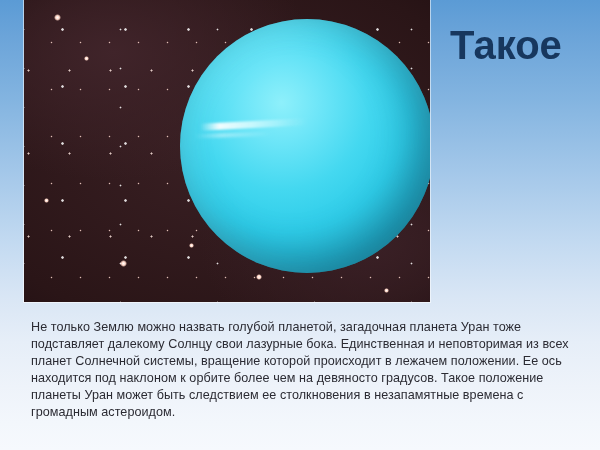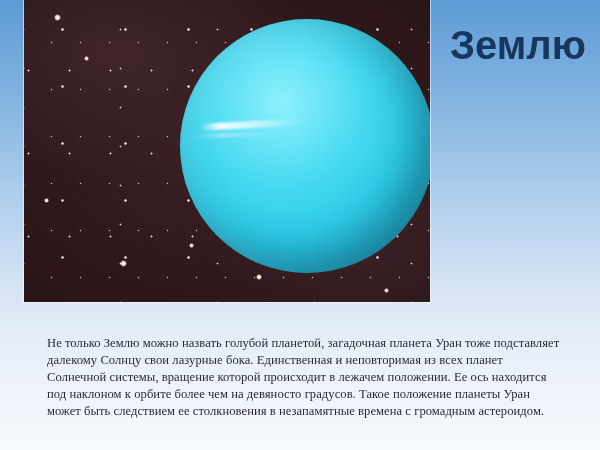--- a/index.html
+++ b/index.html
@@ -132,21 +132,21 @@
   #body-text {
     position: absolute;
     left: 31px;
     top: 319px;
     width: 545px;
     font-size: 12.6px;
     line-height: 17.1px;
     color: #2b2b33;
     letter-spacing: 0.05px;
   }
-  #body-text p { margin: 16px; font-family: Liberation Serif, serif; }
+  #body-text p { margin: 0; }
 </style>
 </head>
 <body>
 
 <div id="slide">
 
   <div id="planet-photo">
     <div class="space-bg"></div>
     <div class="stars"></div>
 
@@ -194,19 +194,19 @@
         <ellipse cx="0" cy="0" rx="157" ry="28" fill="none" stroke="#cfc9c2" stroke-width="2.2" opacity="0.8"></ellipse>
         <ellipse cx="0" cy="0" rx="168" ry="33" fill="none" stroke="#b0aba6" stroke-width="1.8" opacity="0.7"></ellipse>
         <ellipse cx="0" cy="0" rx="178" ry="37" fill="none" stroke="#8f8a88" stroke-width="2.4" opacity="0.7"></ellipse>
         <ellipse cx="0" cy="0" rx="188" ry="41" fill="none" stroke="#ded8d2" stroke-width="1.8" opacity="0.85"></ellipse>
         <ellipse cx="0" cy="0" rx="196" ry="44" fill="none" stroke="#a9a39d" stroke-width="1.6" opacity="0.7"></ellipse>
         <ellipse cx="0" cy="0" rx="205" ry="48" fill="none" stroke="#f4f1ed" stroke-width="2.6" opacity="0.95"></ellipse>
       </g>
     </svg>
   </div>
 
-  <div id="slide-title">Землю</div>
+  <div id="slide-title">Такое</div>
 
   <div id="body-text">
     <p>Не только Землю можно назвать голубой планетой, загадочная планета Уран тоже подставляет далекому Солнцу свои лазурные бока. Единственная и неповторимая из всех планет Солнечной системы, вращение которой происходит в лежачем положении. Ее ось находится под наклоном к орбите более чем на девяносто градусов. Такое положение планеты Уран может быть следствием ее столкновения в незапамятные времена с громадным астероидом.</p>
   </div>
 
 </div>
 
 </body></html>

